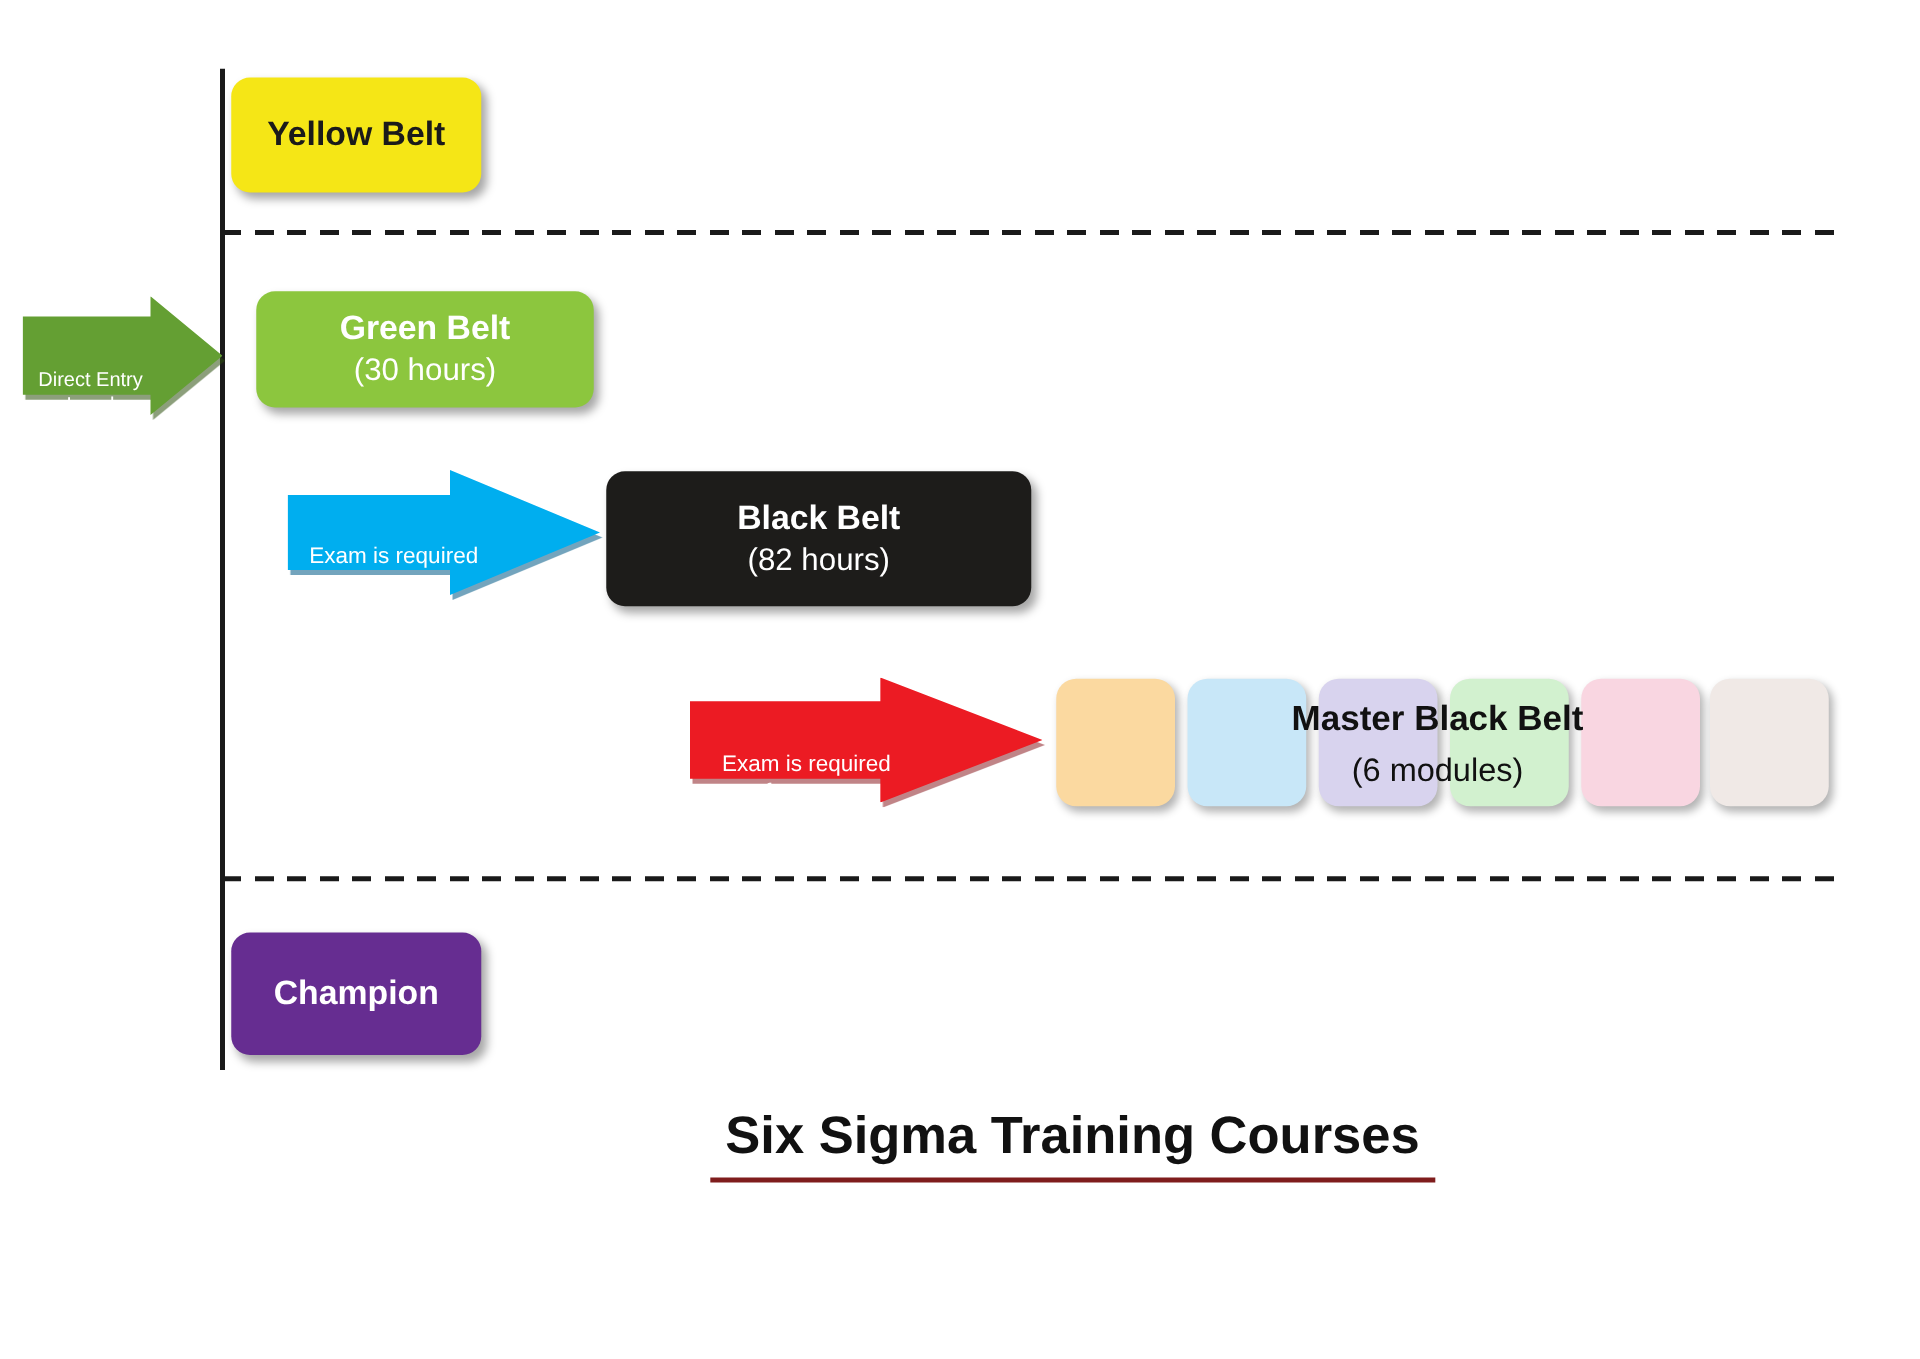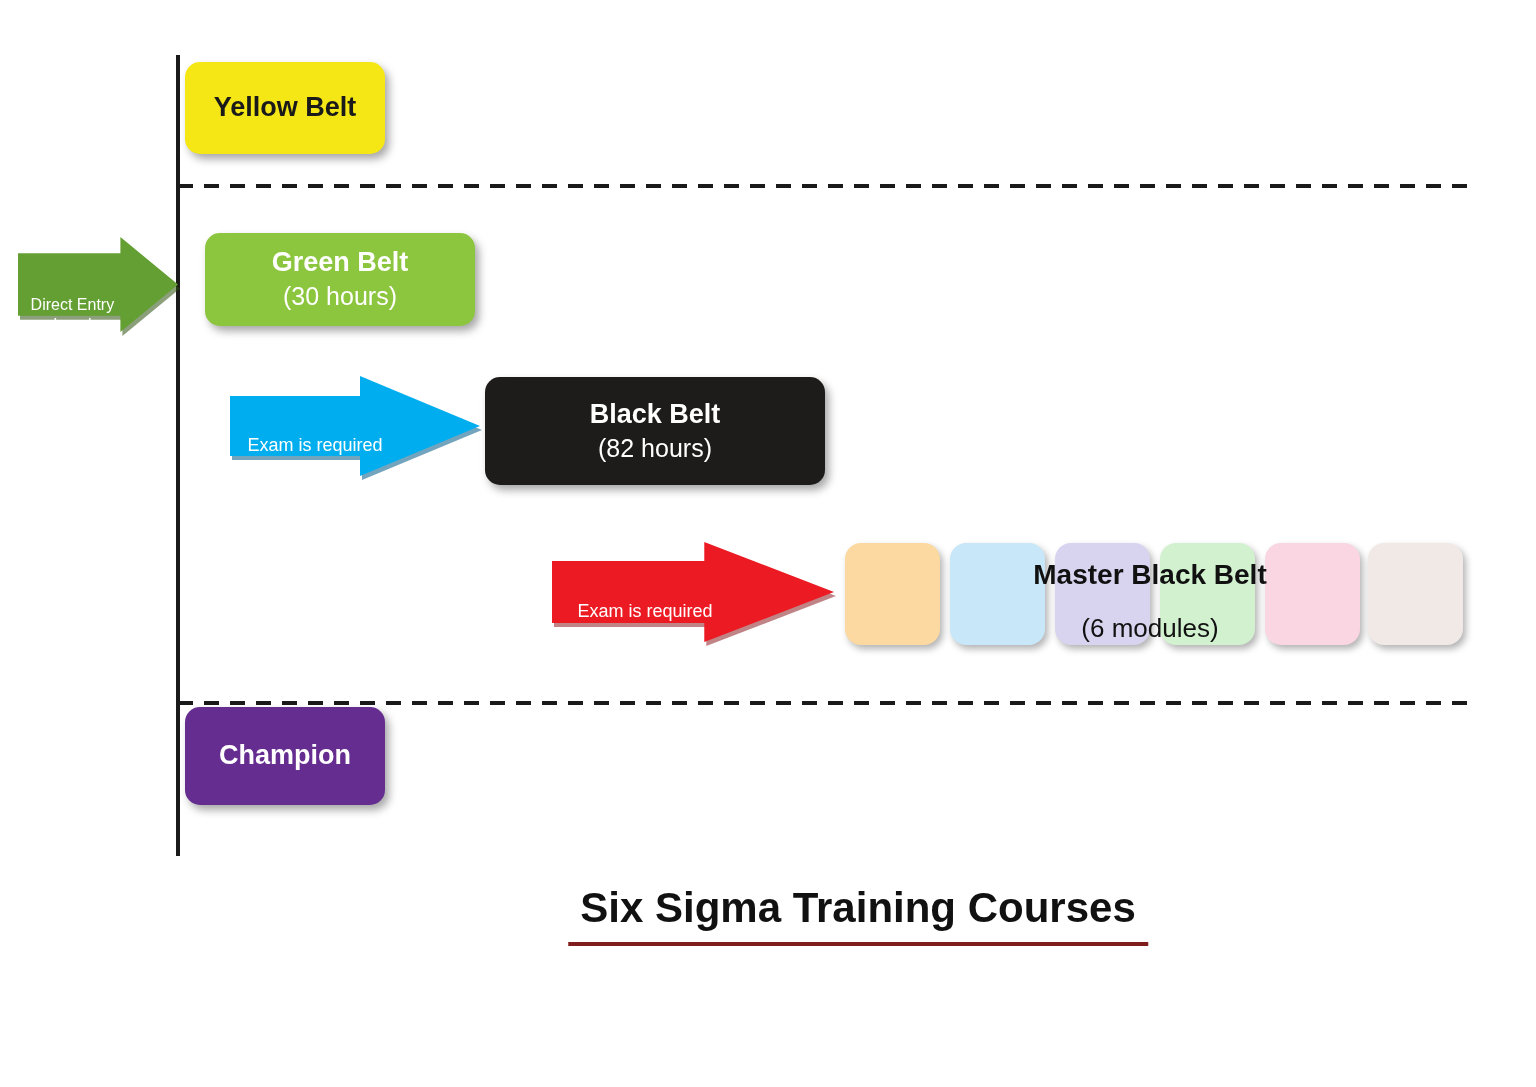--- a/index.html
+++ b/index.html
@@ -45,21 +45,21 @@
     text-align: center;
   }
   .box-label { font-size: 27px; font-weight: bold; line-height: 1.25; }
   .box-sub   { font-size: 25px; font-weight: normal; line-height: 1.3; }
   .light { color: #ffffff; }
   .darktext { color: #1a1a1a; }
 
   .yellow-box   { left: 185px; top: 62px;  width: 200px; height: 92px; }
   .green-box    { left: 185px; top: 233px; width: 270px; height: 93px; }
   .black-box    { left: 485px; top: 377px; width: 340px; height: 108px; }
-  .champion-box { left: 185px; top: 707px; width: 200px; height: 98px; }
+  .champion-box { left: 185px; top: 746px; width: 200px; height: 98px; }
 
   
   .arrow { position: absolute; }
   .shape-wrap { position: absolute; inset: 0; }
   .shape { position: absolute; inset: 0; }
   .arrow .txt {
     position: absolute;
     color: #ffffff;
     text-align: center;
     line-height: 1.25;
@@ -102,21 +102,21 @@
   .mbb-text {
     position: absolute;
     top: 558px;
     left: 945px;
     width: 410px;
     text-align: center;
     color: #111111;
     z-index: 5;
   }
   .mbb-line1 { font-size: 28px; font-weight: bold; line-height: 1.2; }
-  .mbb-line2 { font-size: 26px; font-weight: normal; line-height: 1.3; margin-top: 20px; }
+  .mbb-line2 { font-size: 26px; font-weight: normal; line-height: 1.3; margin-top: 8px; }
 
   
   .title-wrap {
     position: absolute;
     top: 884px;
     left: 858px;
     transform: translateX(-50%);
     white-space: nowrap;
   }
   .title {

